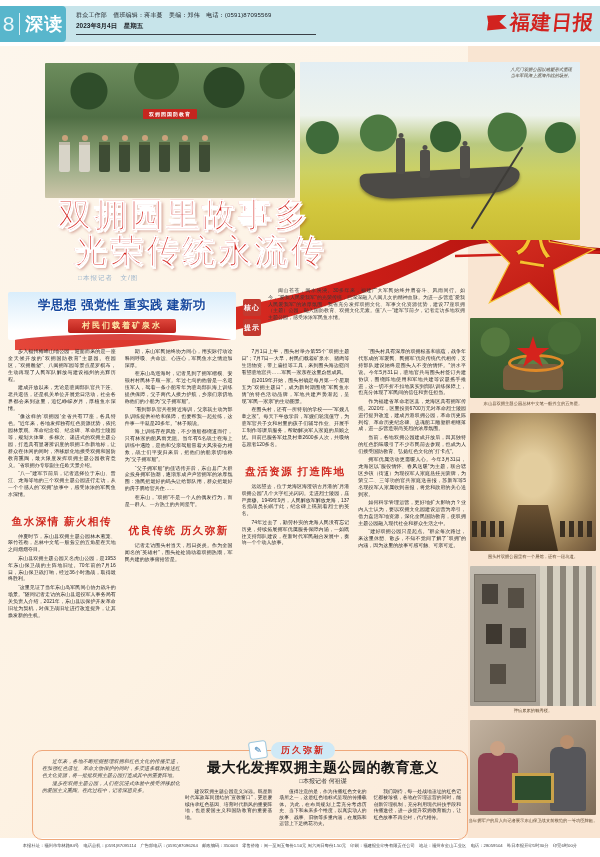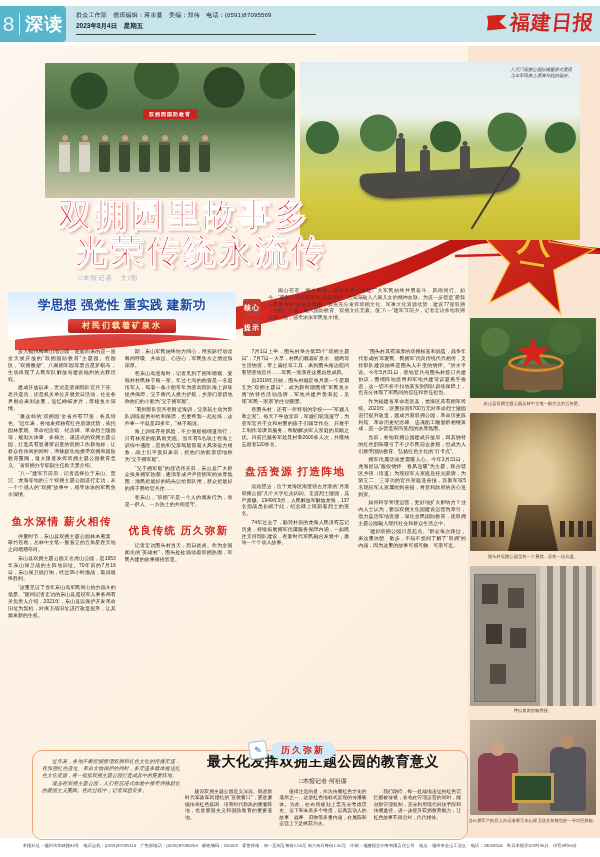--- a/index.html
+++ b/index.html
@@ -135,21 +135,21 @@
   .notes{position:absolute;left:32px;top:750px;width:434px;height:88px;z-index:3;
     border:1.5px solid #efa87b;border-radius:10px;}
   .badge{position:absolute;left:216px;top:-10px;display:flex;align-items:center;gap:4px;z-index:4;}
   .badge .ic{width:16px;height:16px;background:#fff;border:1px solid #9cc7de;border-radius:3px;
     transform:rotate(-8deg);display:flex;align-items:center;justify-content:center;font-size:9px;color:#2e78b0;}
   .badge .bt{background:#cfe9f6;color:#d0281f;font-size:9px;font-weight:900;letter-spacing:2px;
     padding:2px 10px;border-radius:9px;}
   .notes .intro{position:absolute;left:9px;top:7px;width:138px;height:76px;overflow:hidden;}
   .notes .intro p{margin:0 0 2px;font-size:5px;line-height:6.8px;font-style:italic;color:#3c3c3c;
     text-align:justify;text-indent:2em;}
-  .notes .ttl{position:absolute;left:152px;top:2px;width:276px;text-align:center;font-size:14px;
+  .notes .ttl{position:absolute;left:152px;top:8px;width:276px;text-align:center;font-size:14px;
     font-weight:900;color:#141414;letter-spacing:.5px;}
   .notes .byl{position:absolute;left:152px;top:26px;width:276px;text-align:center;font-size:6px;color:#333;}
   .notes .ncols{position:absolute;left:152px;top:38px;width:276px;height:45px;
     display:grid;grid-template-columns:repeat(3,1fr);column-gap:7px;overflow:hidden;}
   .notes .ncols p{margin:0;font-size:4.8px;line-height:6.4px;text-align:justify;color:#2a2a2c;text-indent:2em;}
   
   .footer{position:absolute;left:0;top:843px;width:600px;text-align:center;font-size:4.3px;color:#3f3f42;}
 </style>
 </head>
 <body>

